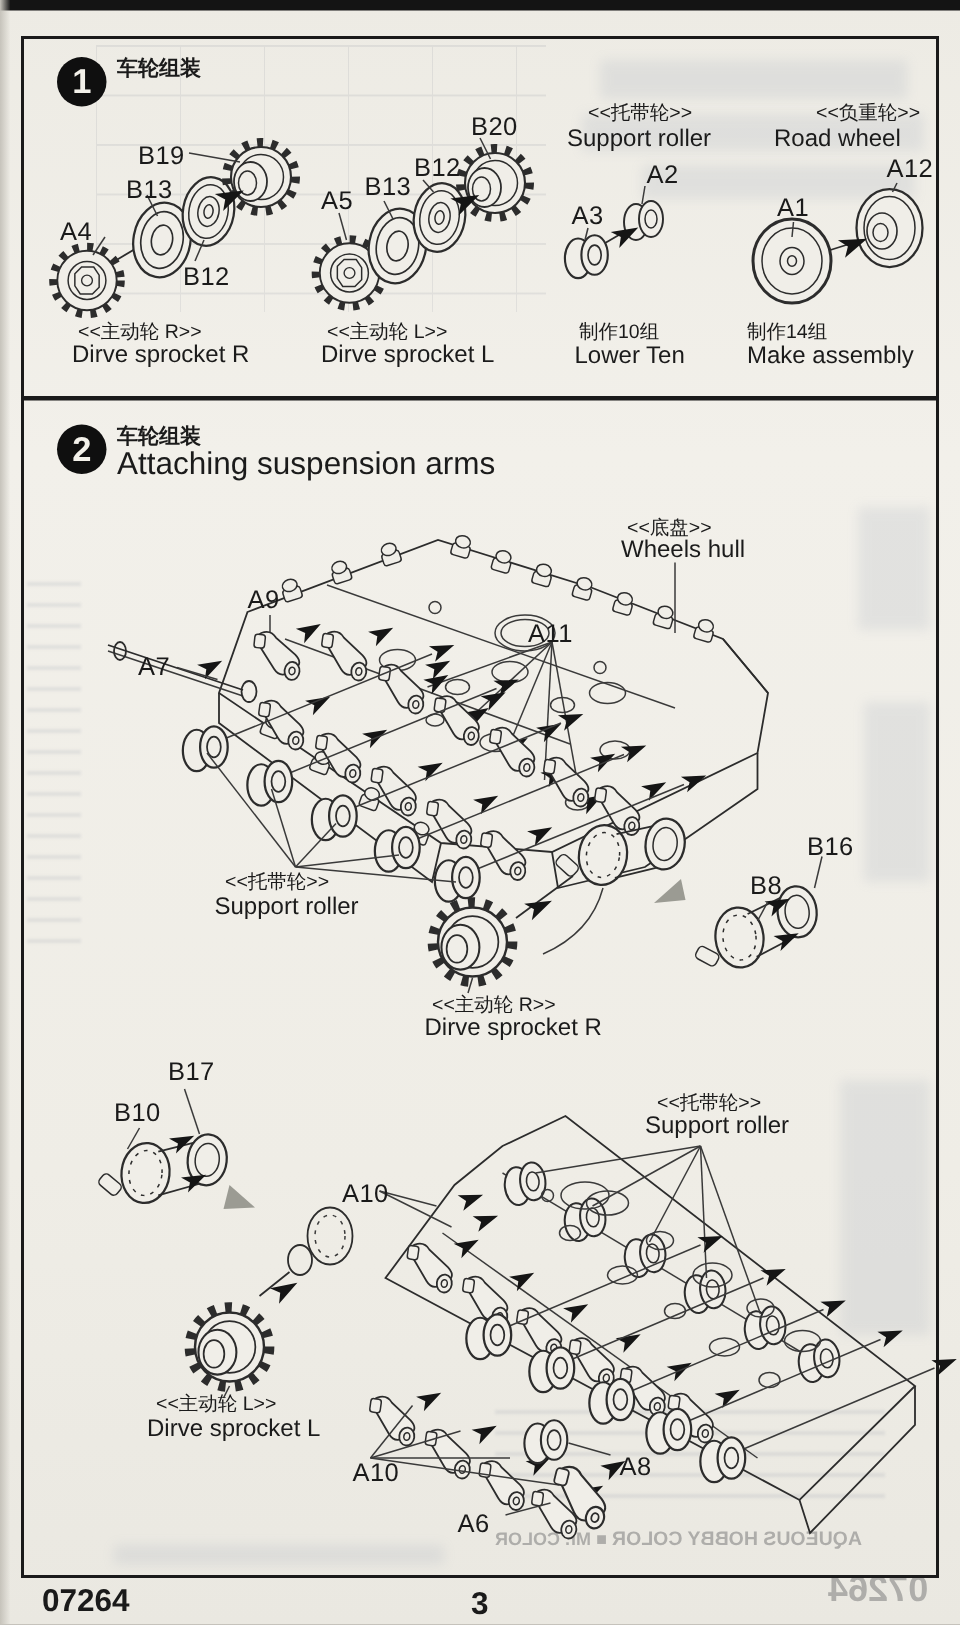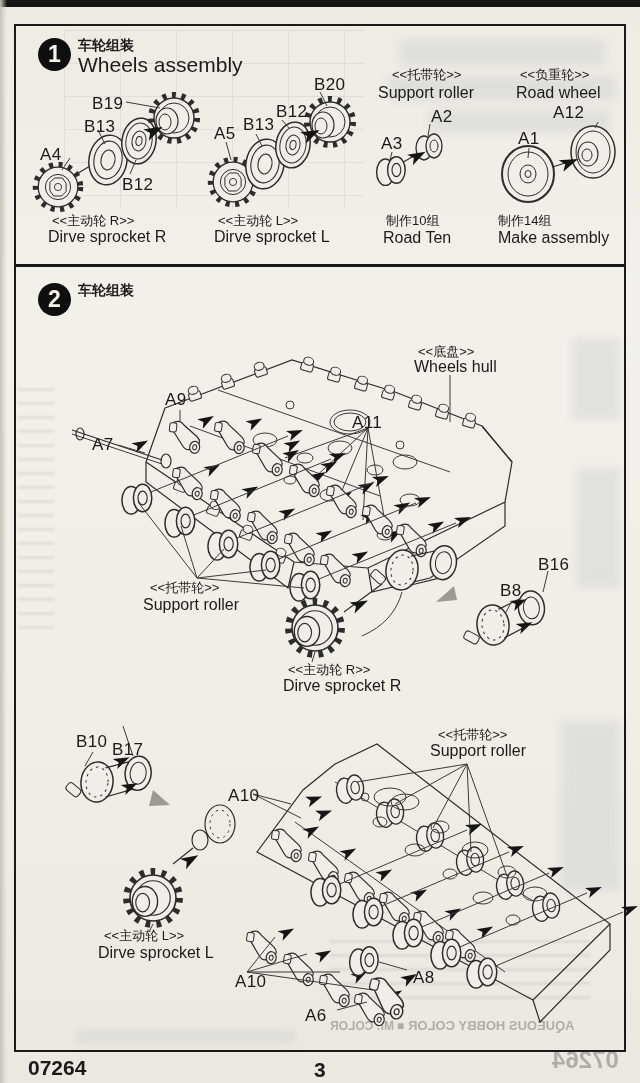--- a/index.html
+++ b/index.html
@@ -117,21 +117,20 @@
         <line x1="7" y1="-15" x2="34" y2="-25" stroke="#2c2c2c" stroke-width="1.2"></line>
         <line x1="10" y1="14" x2="40" y2="2" stroke="#2c2c2c" stroke-width="1.2"></line>
         <ellipse cx="40" cy="-13" rx="13" ry="17" fill="#f0eee8" stroke="#2c2c2c" stroke-width="1.5"></ellipse>
         <ellipse cx="40" cy="-13" rx="8" ry="11" fill="none" stroke="#2c2c2c" stroke-width="1"></ellipse>
       </g>
     </defs>
   </svg>
 
   <div class="stepnum" style="left:38px;top:38px">1</div>
   <div class="t-zh" style="left:78px;top:37px">车轮组装</div>
-  <div class="t-en" style="left:78px;top:53px">Wheels assembly</div>
 
   <svg class="diag" style="left:20px;top:88px" width="200" height="172" viewBox="0 0 200 172">
     <line class="ink" x1="38" y1="97" x2="156" y2="27"></line>
     <use href="#gearFlat" transform="translate(38,99) scale(.9)"></use>
     <use href="#ringB13" transform="translate(88,72) rotate(10)"></use>
     <use href="#discB12" transform="translate(119,53) rotate(10)"></use>
     <use href="#gear3d" transform="translate(154,30)"></use>
     <use href="#blkArr" transform="translate(126,47) rotate(-26) scale(1.15)"></use>
     <line class="thin" x1="106" y1="14" x2="140" y2="20"></line>
     <line class="thin" x1="78" y1="42" x2="85" y2="56"></line>
@@ -170,39 +169,40 @@
     <use href="#rollerSm" transform="translate(58,48)"></use>
     <use href="#blkArr" transform="translate(38,62) rotate(-28) scale(1.1)"></use>
     <line class="thin" x1="20" y1="54" x2="18" y2="62"></line>
     <line class="thin" x1="58" y1="26" x2="56" y2="38"></line>
   </svg>
   <span class="cap-zh" style="left:392px;top:66px">&lt;&lt;托带轮&gt;&gt;</span>
   <span class="cap-en" style="left:378px;top:84px">Support roller</span>
   <span class="lbl" style="left:431px;top:107px">A2</span>
   <span class="lbl" style="left:381px;top:134px">A3</span>
   <span class="cap-zh" style="left:386px;top:212px">制作10组</span>
-  <span class="cap-en" style="left:383px;top:229px">Road Ten</span>
+  <span class="cap-en" style="left:383px;top:229px">Lower Ten</span>
 
   <svg class="diag" style="left:495px;top:100px" width="140" height="118" viewBox="0 0 140 118">
     <line class="ink" x1="48" y1="70" x2="86" y2="58"></line>
     <use href="#wheelA" transform="translate(33,74)"></use>
     <use href="#wheel3d" transform="translate(98,52)"></use>
     <use href="#blkArr" transform="translate(66,66) rotate(-22) scale(1.15)"></use>
     <line class="thin" x1="34" y1="48" x2="33" y2="58"></line>
     <line class="thin" x1="103" y1="22" x2="100" y2="28"></line>
   </svg>
-  <span class="cap-zh" style="left:520px;top:66px">&lt;&lt;负重轮&gt;&gt;</span>
+  <span class="cap-zh" style="left:544px;top:66px">&lt;&lt;负重轮&gt;&gt;</span>
   <span class="cap-en" style="left:516px;top:84px">Road wheel</span>
-  <span class="lbl" style="left:553px;top:103px">A12</span>
+  <span class="lbl" style="left:591px;top:103px">A12</span>
   <span class="lbl" style="left:518px;top:129px">A1</span>
   <span class="cap-zh" style="left:498px;top:212px">制作14组</span>
   <span class="cap-en" style="left:498px;top:229px">Make assembly</span>
 
   <div class="stepnum" style="left:38px;top:283px">2</div>
   <div class="t-zh" style="left:78px;top:282px">车轮组装</div>
+  <div class="t-en" style="left:78px;top:298px">Attaching suspension arms</div>
 
   <svg class="diag" style="left:50px;top:330px" width="532" height="374" viewBox="0 0 532 374">
 
     <path class="ink" d="M115,78 L242,30 L345,62 L432,96 L462,132 L455,172 L318,238 L244,232 L96,132 Z" fill="#f0eee8"></path>
     <path class="ink" d="M96,132 L96,152 L238,258 L244,232"></path>
     <path class="ink" d="M318,238 L322,262 L380,248 L455,196 L455,172"></path>
     <line class="ink" x1="432" y1="96" x2="462" y2="132"></line>
     <line class="thin" x1="140" y1="96" x2="330" y2="166"></line>
     <line class="thin" x1="168" y1="60" x2="400" y2="142"></line>
 
@@ -450,21 +450,21 @@
       <line x1="212" y1="270" x2="305" y2="270"></line>
         <line x1="212" y1="270" x2="338" y2="288"></line>
     </g>
 
     <use href="#rollerSm" transform="translate(330,258) scale(1.1)"></use>
     <line class="thin" x1="372" y1="268" x2="344" y2="260"></line>
     <use href="#armPart" transform="translate(350,292) rotate(14) scale(1.2)"></use>
     <use href="#blkArr" transform="translate(368,280) rotate(-30)"></use>
     <line class="thin" x1="302" y1="308" x2="332" y2="300"></line>
   </svg>
-  <span class="lbl" style="left:112px;top:740px">B17</span>
+  <span class="lbl" style="left:112px;top:705px">B17</span>
   <span class="lbl" style="left:76px;top:732px">B10</span>
   <span class="cap-zh" style="left:438px;top:726px">&lt;&lt;托带轮&gt;&gt;</span>
   <span class="cap-en" style="left:430px;top:742px">Support roller</span>
   <span class="lbl" style="left:228px;top:786px">A10</span>
   <span class="cap-zh" style="left:104px;top:927px">&lt;&lt;主动轮  L&gt;&gt;</span>
   <span class="cap-en" style="left:98px;top:944px">Dirve sprocket L</span>
   <span class="lbl" style="left:235px;top:972px">A10</span>
   <span class="lbl" style="left:413px;top:968px">A8</span>
   <span class="lbl" style="left:305px;top:1006px">A6</span>
 

